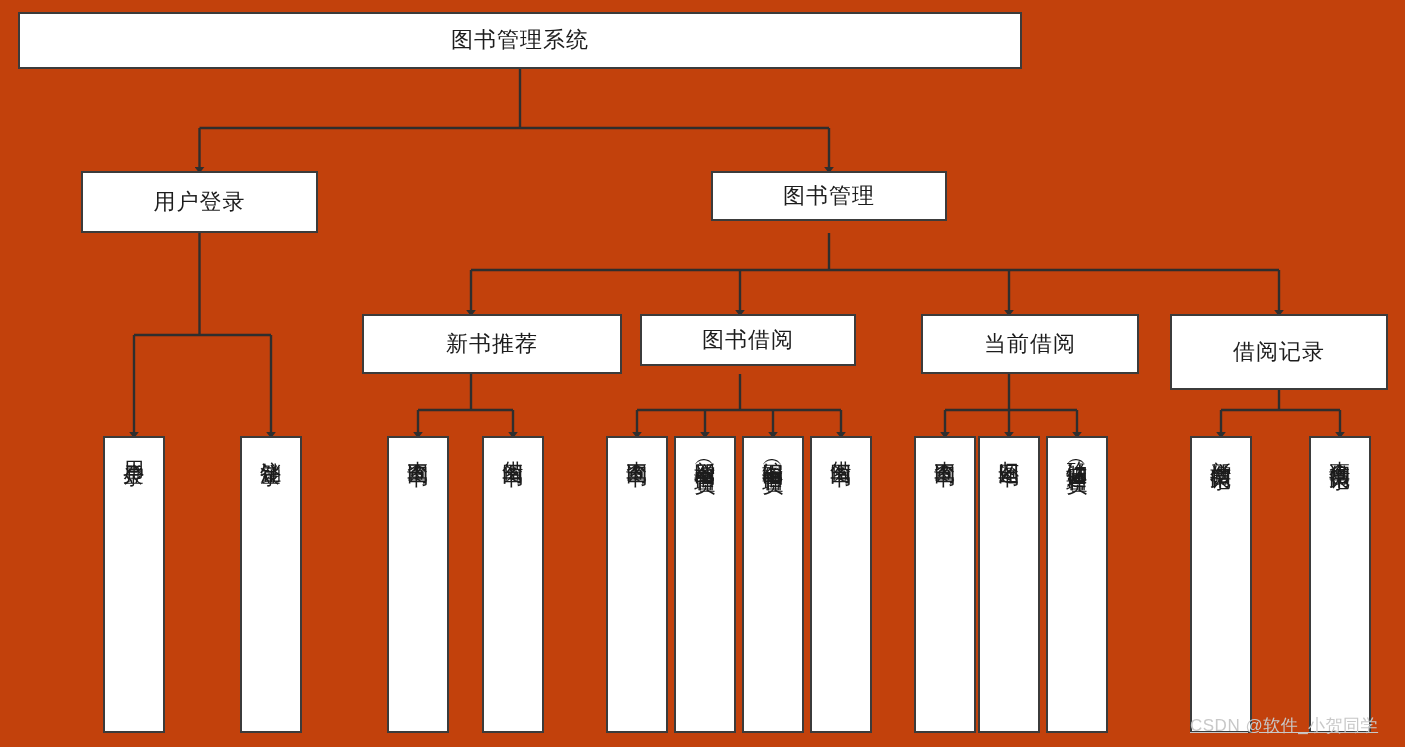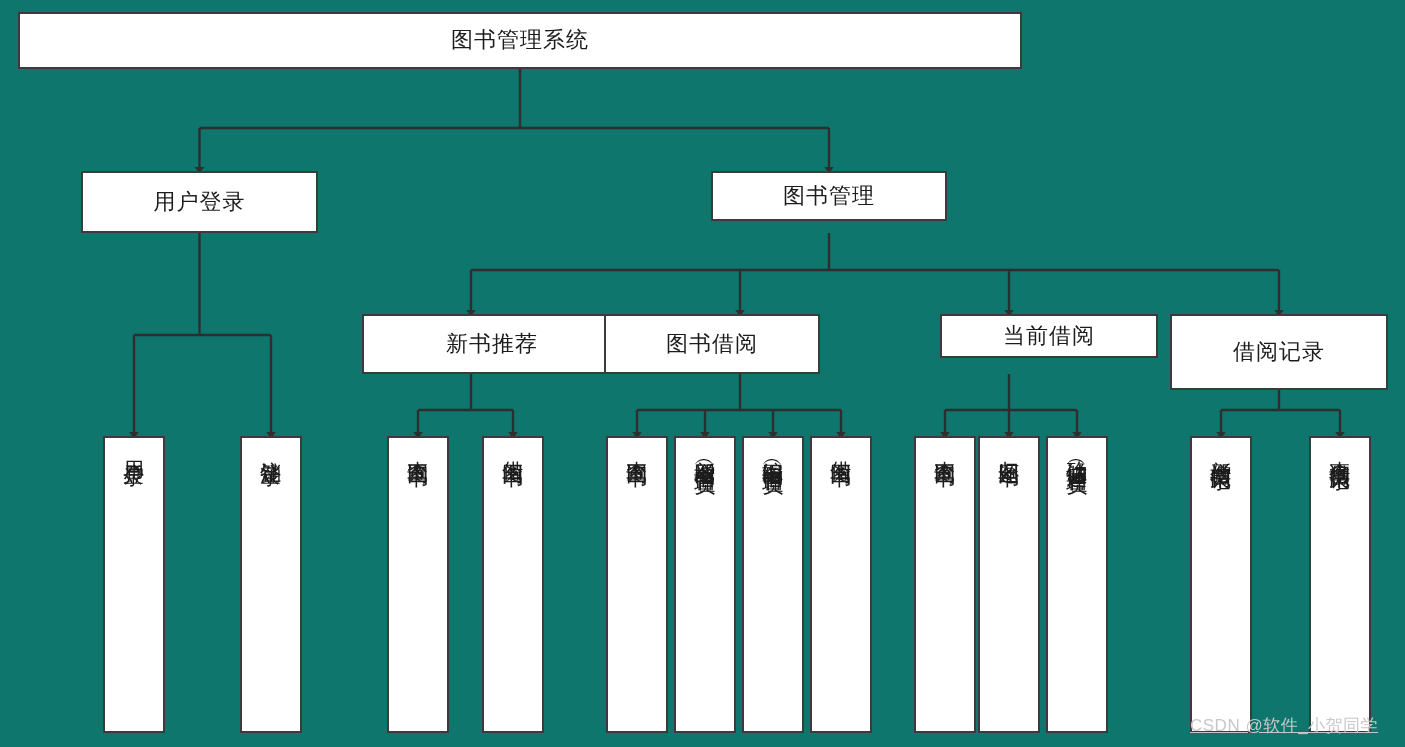--- a/index.html
+++ b/index.html
@@ -10,21 +10,21 @@
   body {
     width: 1405px;
     height: 747px;
     font-family: "Liberation Sans", "DejaVu Sans", sans-serif;
     overflow: hidden;
   }
   #diagram-root {
     position: relative;
     width: 1405px;
     height: 747px;
-    background: #0f766e;
+    background: #c2410c;
   }
   svg.connectors {
     position: absolute;
     top: 0;
     left: 0;
     width: 1405px;
     height: 747px;
   }
   .node {
     position: absolute;
@@ -119,24 +119,24 @@
       </div>
       <div class="node level-1" style="left: 81px; top: 171px; width: 237px; height: 62px; border-color: rgb(59, 59, 59); background: rgb(255, 255, 255);">
         <span class="node-label">用户登录</span>
       </div>
       <div class="node level-1" style="left: 711px; top: 171px; width: 236px; height: 50px; border-color: rgb(59, 59, 59); background: rgb(255, 255, 255);">
         <span class="node-label">图书管理</span>
       </div>
       <div class="node level-2" style="left: 362px; top: 314px; width: 260px; height: 60px; border-color: rgb(59, 59, 59); background: rgb(255, 255, 255);">
         <span class="node-label">新书推荐</span>
       </div>
-      <div class="node level-2" style="left: 604px; top: 314px; width: 216px; height: 60px; border-color: rgb(59, 59, 59); background: rgb(255, 255, 255);">
+      <div class="node level-2" style="left: 640px; top: 314px; width: 216px; height: 52px; border-color: rgb(59, 59, 59); background: rgb(255, 255, 255);">
         <span class="node-label">图书借阅</span>
       </div>
-      <div class="node level-2" style="left: 940px; top: 314px; width: 218px; height: 44px; border-color: rgb(59, 59, 59); background: rgb(255, 255, 255);">
+      <div class="node level-2" style="left: 921px; top: 314px; width: 218px; height: 60px; border-color: rgb(59, 59, 59); background: rgb(255, 255, 255);">
         <span class="node-label">当前借阅</span>
       </div>
       <div class="node level-2" style="left: 1170px; top: 314px; width: 218px; height: 76px; border-color: rgb(59, 59, 59); background: rgb(255, 255, 255);">
         <span class="node-label">借阅记录</span>
       </div>
       <div class="node level-3 leaf" style="left: 103px; top: 436px; width: 62px; height: 297px; border-color: rgb(59, 59, 59); background: rgb(255, 255, 255);">
         <span class="node-label">用户登录</span>
       </div>
       <div class="node level-3 leaf" style="left: 240px; top: 436px; width: 62px; height: 297px; border-color: rgb(59, 59, 59); background: rgb(255, 255, 255);">
         <span class="node-label">注销登录</span>

